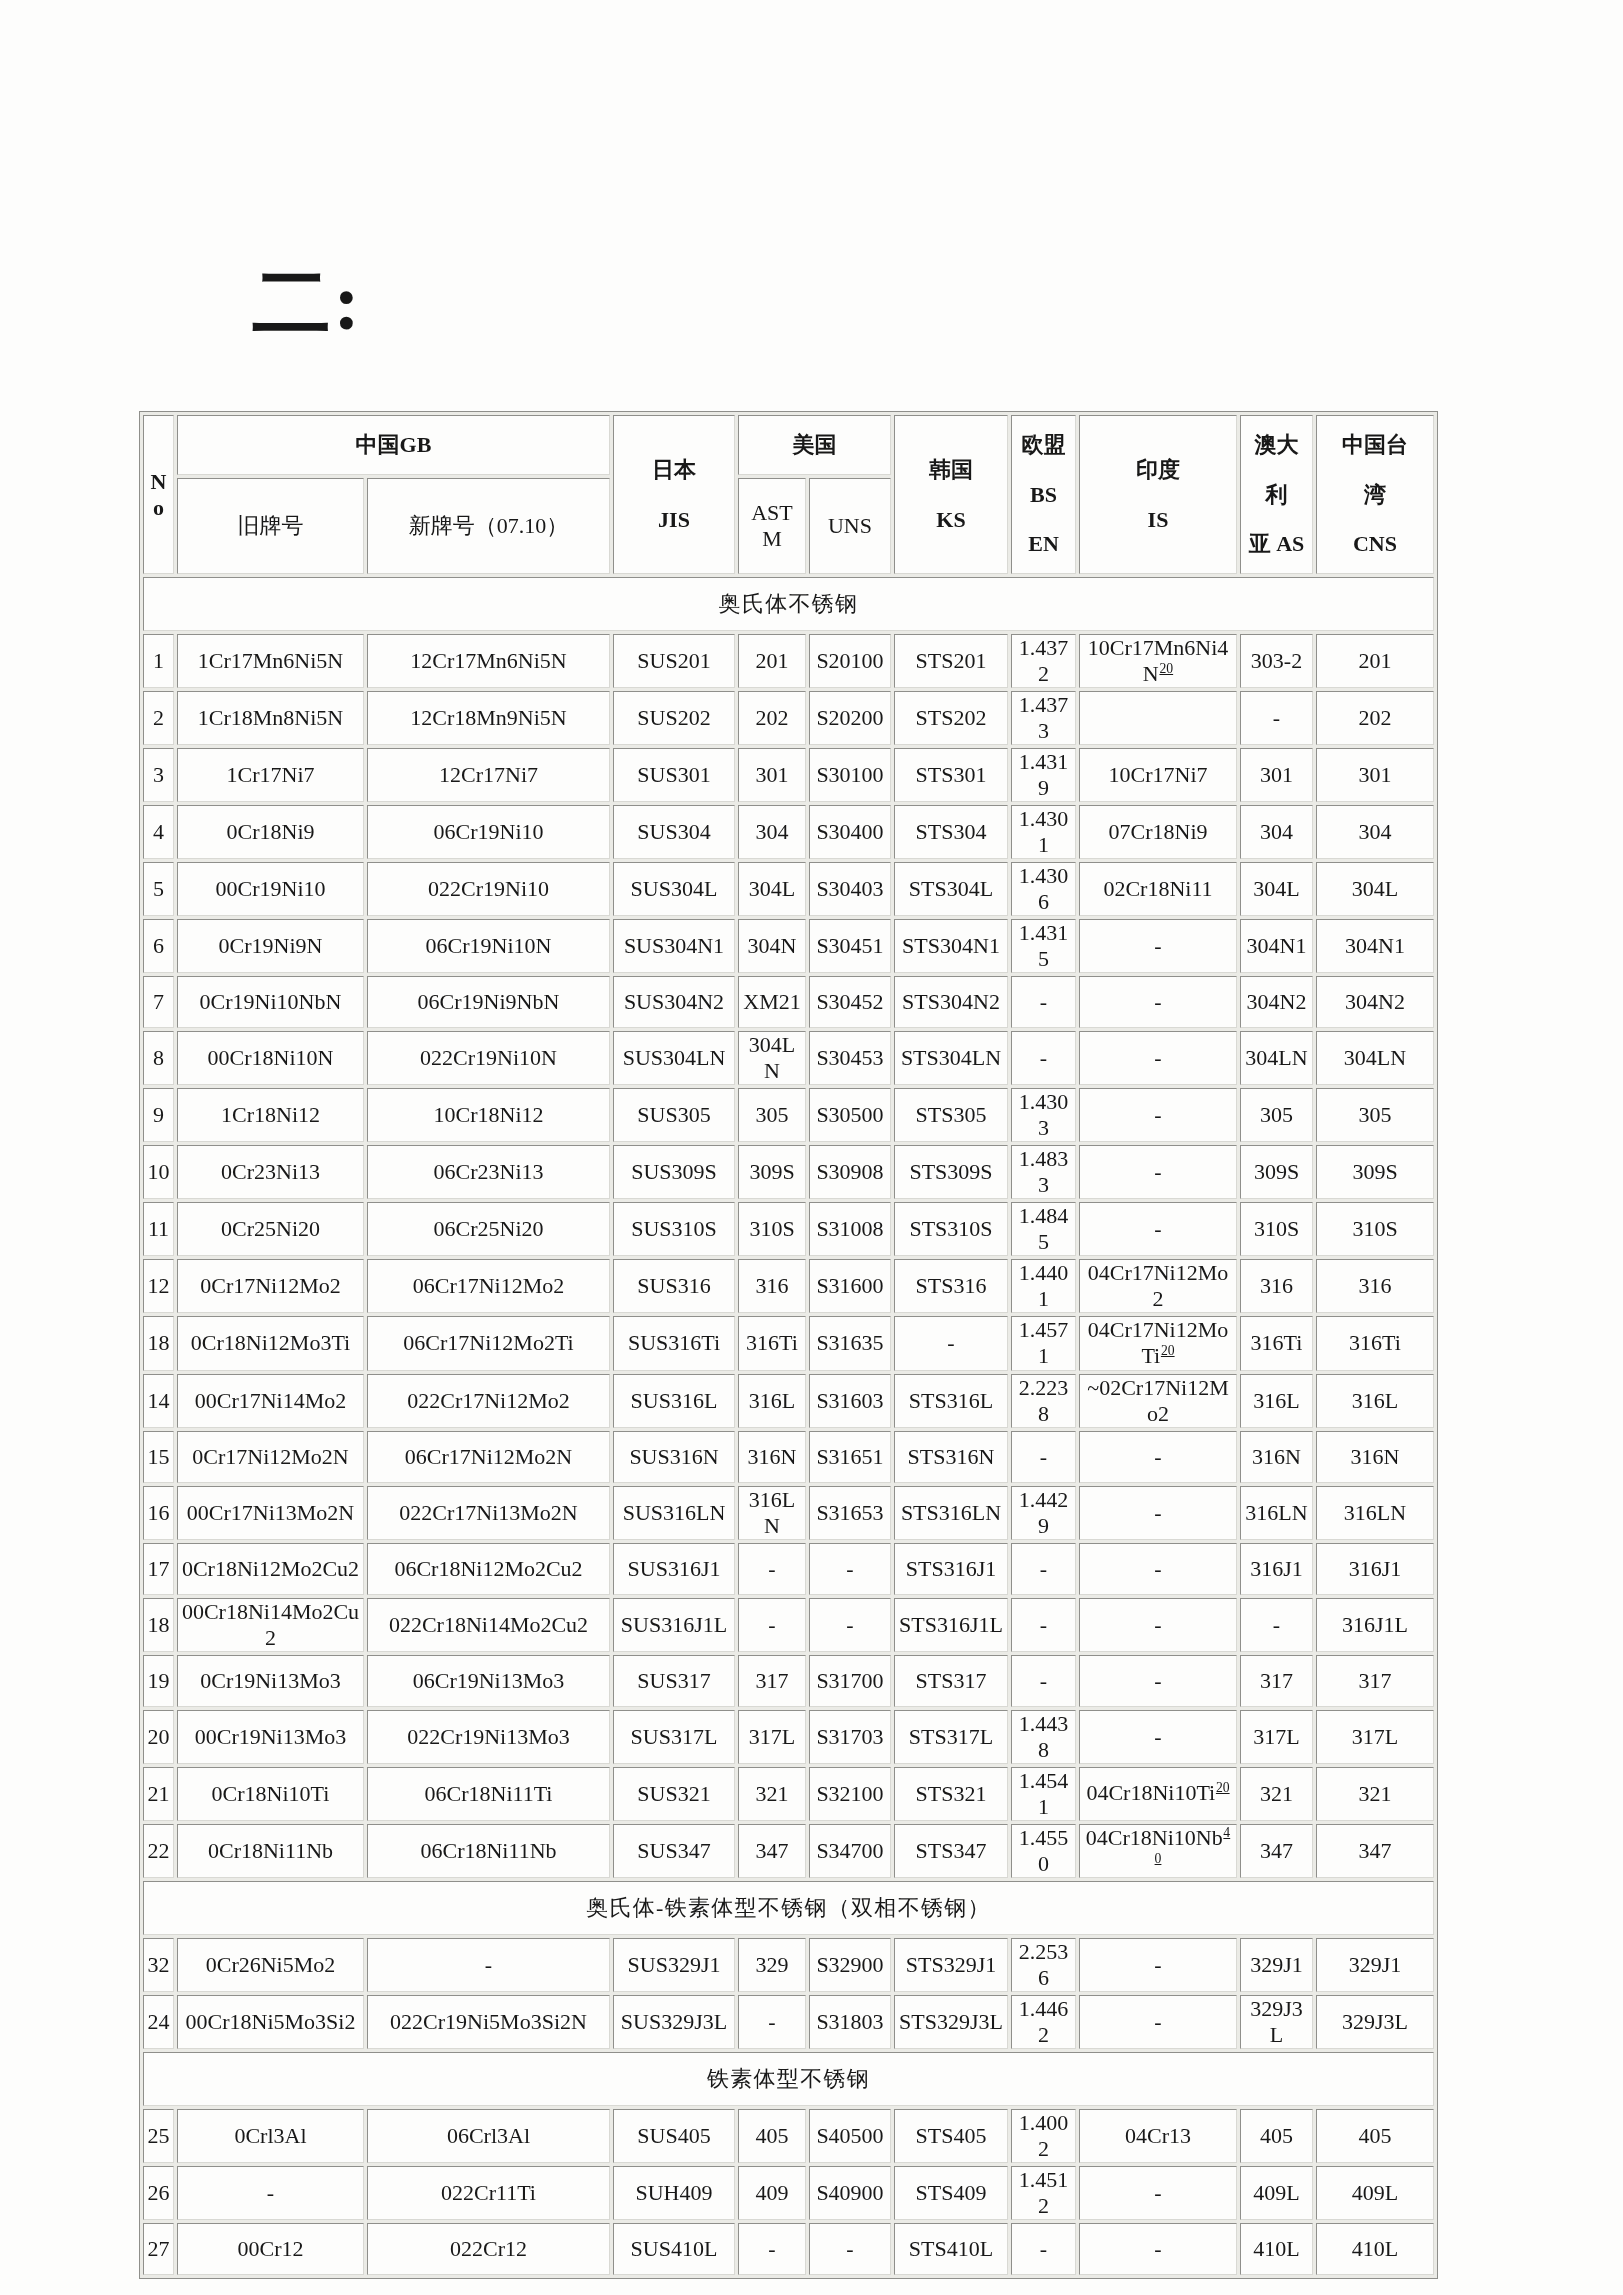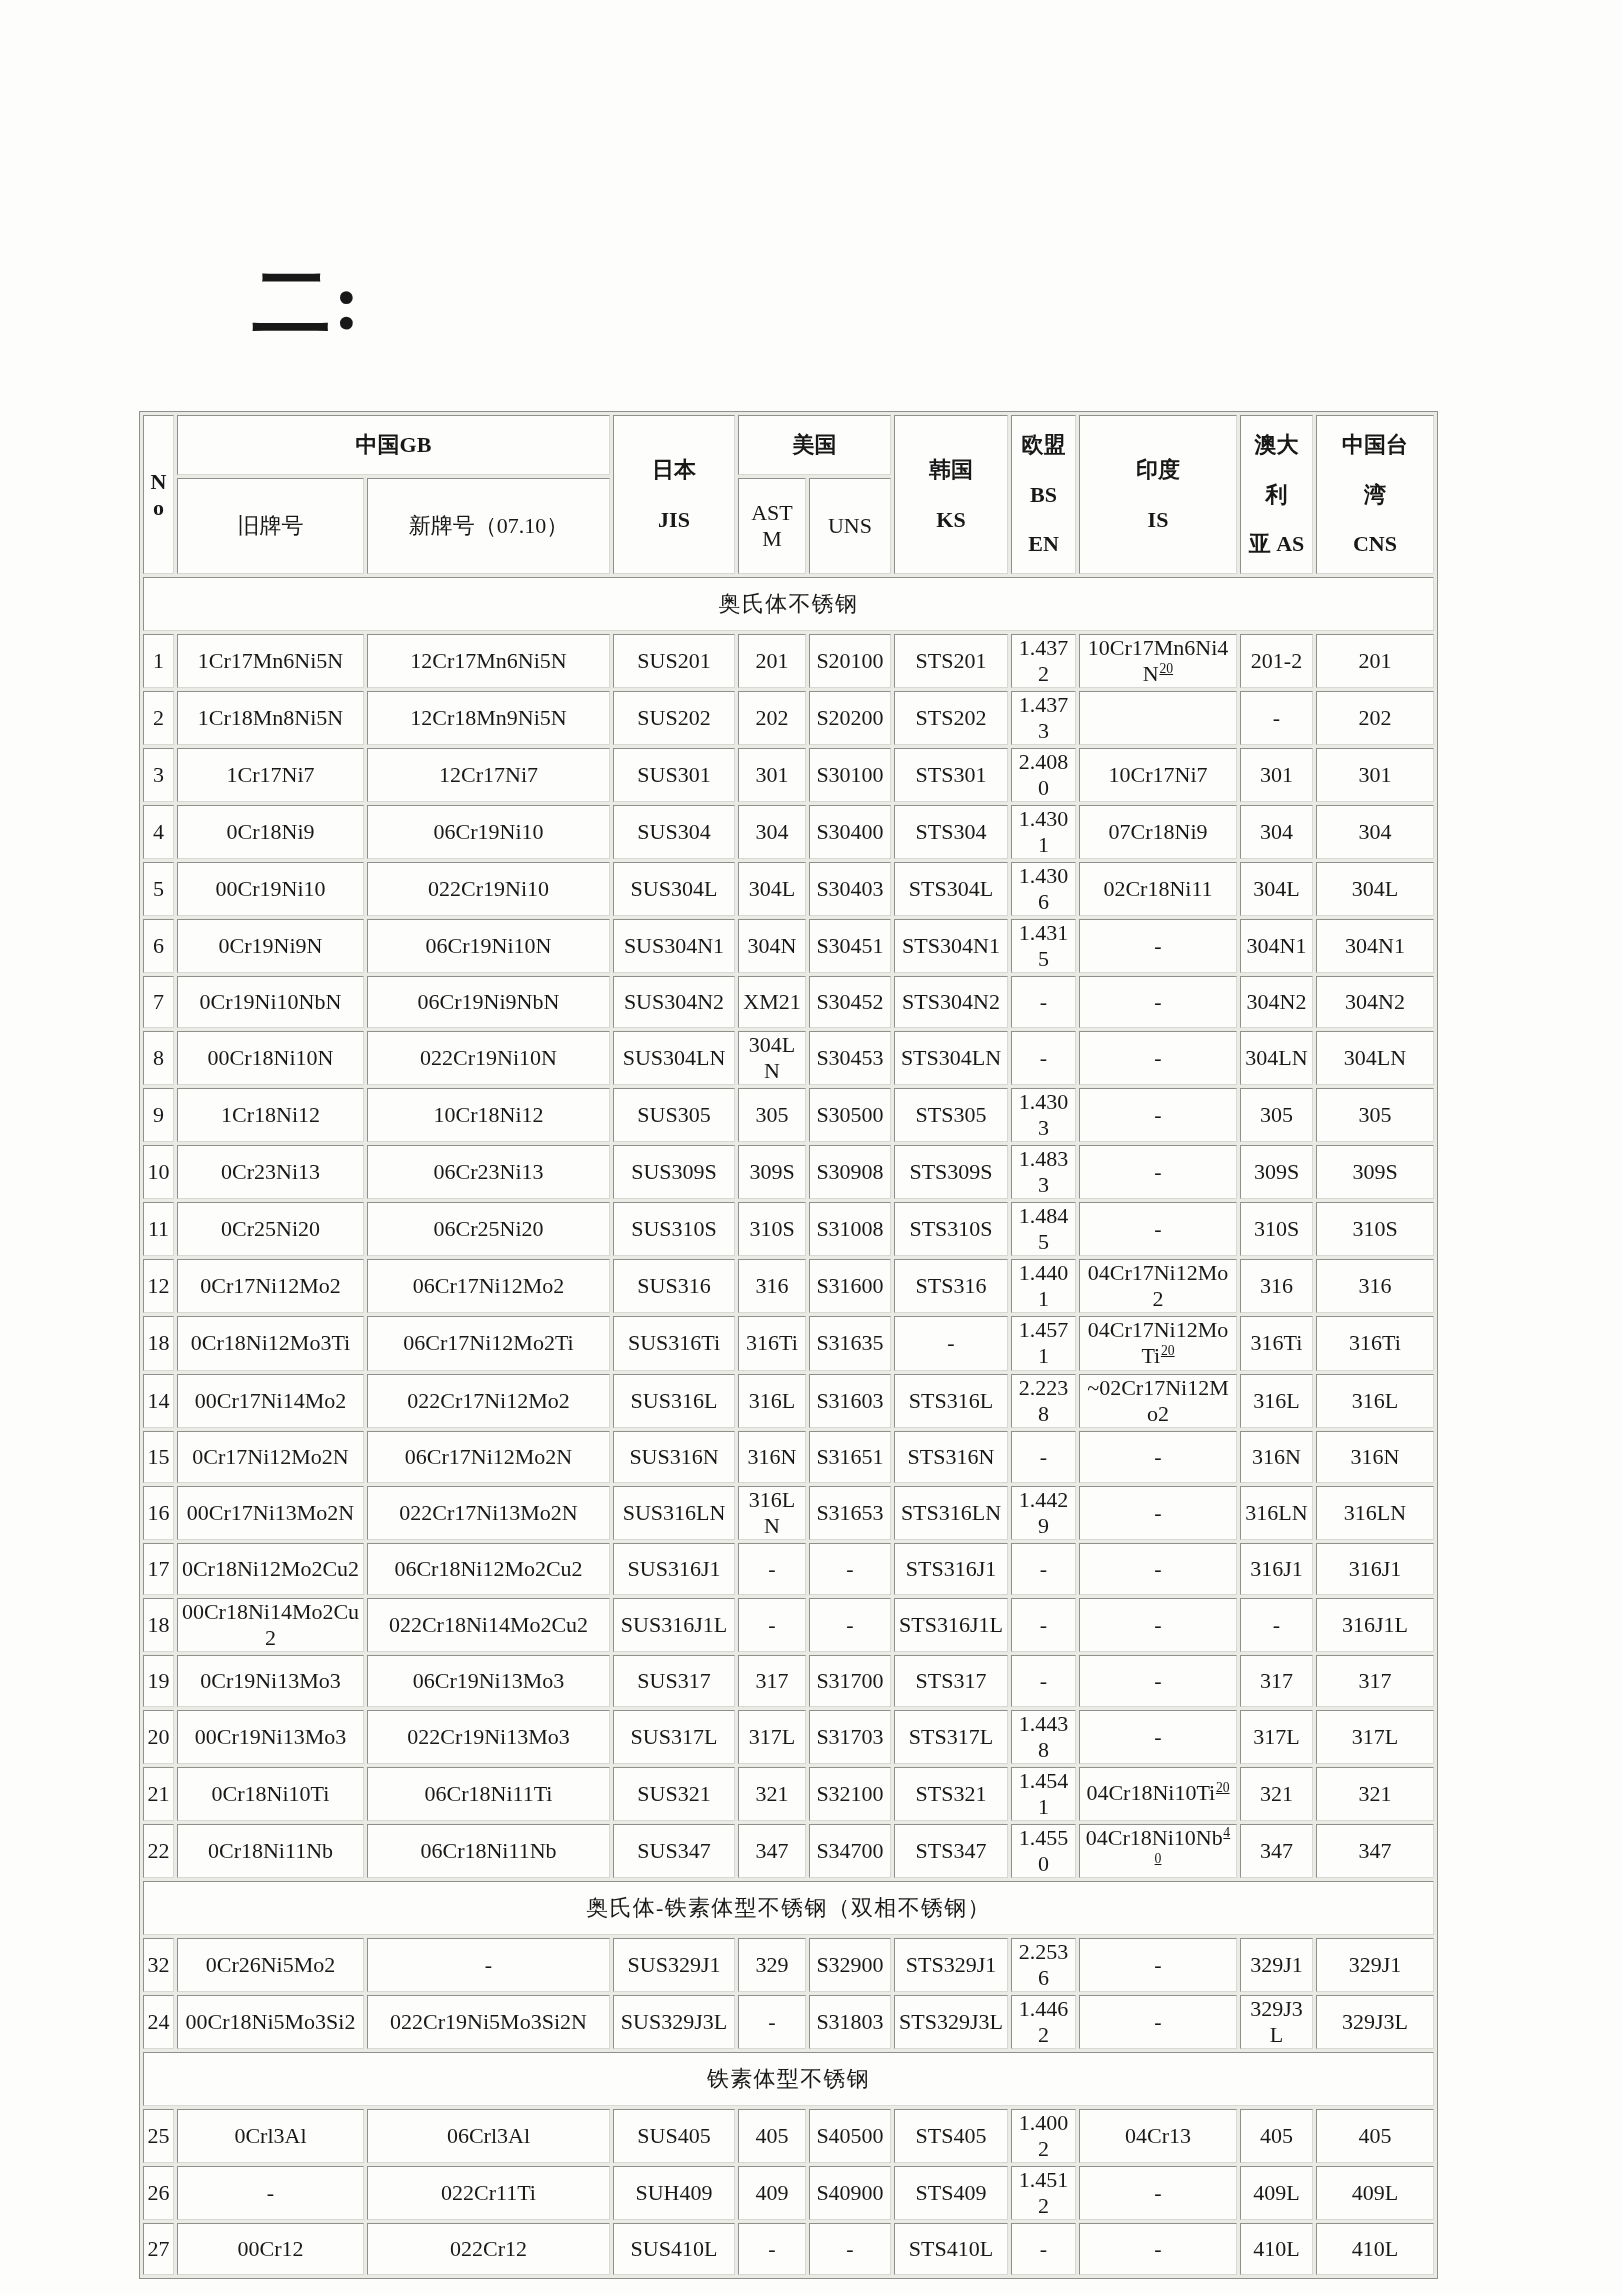--- a/index.html
+++ b/index.html
@@ -99,21 +99,21 @@
           <tr>
             <td class="data-cell">1</td>
             <td class="data-cell">1Cr17Mn6Ni5N</td>
             <td class="data-cell">12Cr17Mn6Ni5N</td>
             <td class="data-cell">SUS201</td>
             <td class="data-cell">201</td>
             <td class="data-cell">S20100</td>
             <td class="data-cell">STS201</td>
             <td class="data-cell">1.4372</td>
             <td class="data-cell">10Cr17Mn6Ni4N<sup class="fn">20</sup></td>
-            <td class="data-cell">201-2</td>
+            <td class="data-cell">303-2</td>
             <td class="data-cell">201</td>
           </tr>
           <tr>
             <td class="data-cell">2</td>
             <td class="data-cell">1Cr18Mn8Ni5N</td>
             <td class="data-cell">12Cr18Mn9Ni5N</td>
             <td class="data-cell">SUS202</td>
             <td class="data-cell">202</td>
             <td class="data-cell">S20200</td>
             <td class="data-cell">STS202</td>
@@ -123,21 +123,21 @@
             <td class="data-cell">202</td>
           </tr>
           <tr>
             <td class="data-cell">3</td>
             <td class="data-cell">1Cr17Ni7</td>
             <td class="data-cell">12Cr17Ni7</td>
             <td class="data-cell">SUS301</td>
             <td class="data-cell">301</td>
             <td class="data-cell">S30100</td>
             <td class="data-cell">STS301</td>
-            <td class="data-cell">2.4080</td>
+            <td class="data-cell">1.4319</td>
             <td class="data-cell">10Cr17Ni7</td>
             <td class="data-cell">301</td>
             <td class="data-cell">301</td>
           </tr>
           <tr>
             <td class="data-cell">4</td>
             <td class="data-cell">0Cr18Ni9</td>
             <td class="data-cell">06Cr19Ni10</td>
             <td class="data-cell">SUS304</td>
             <td class="data-cell">304</td>

